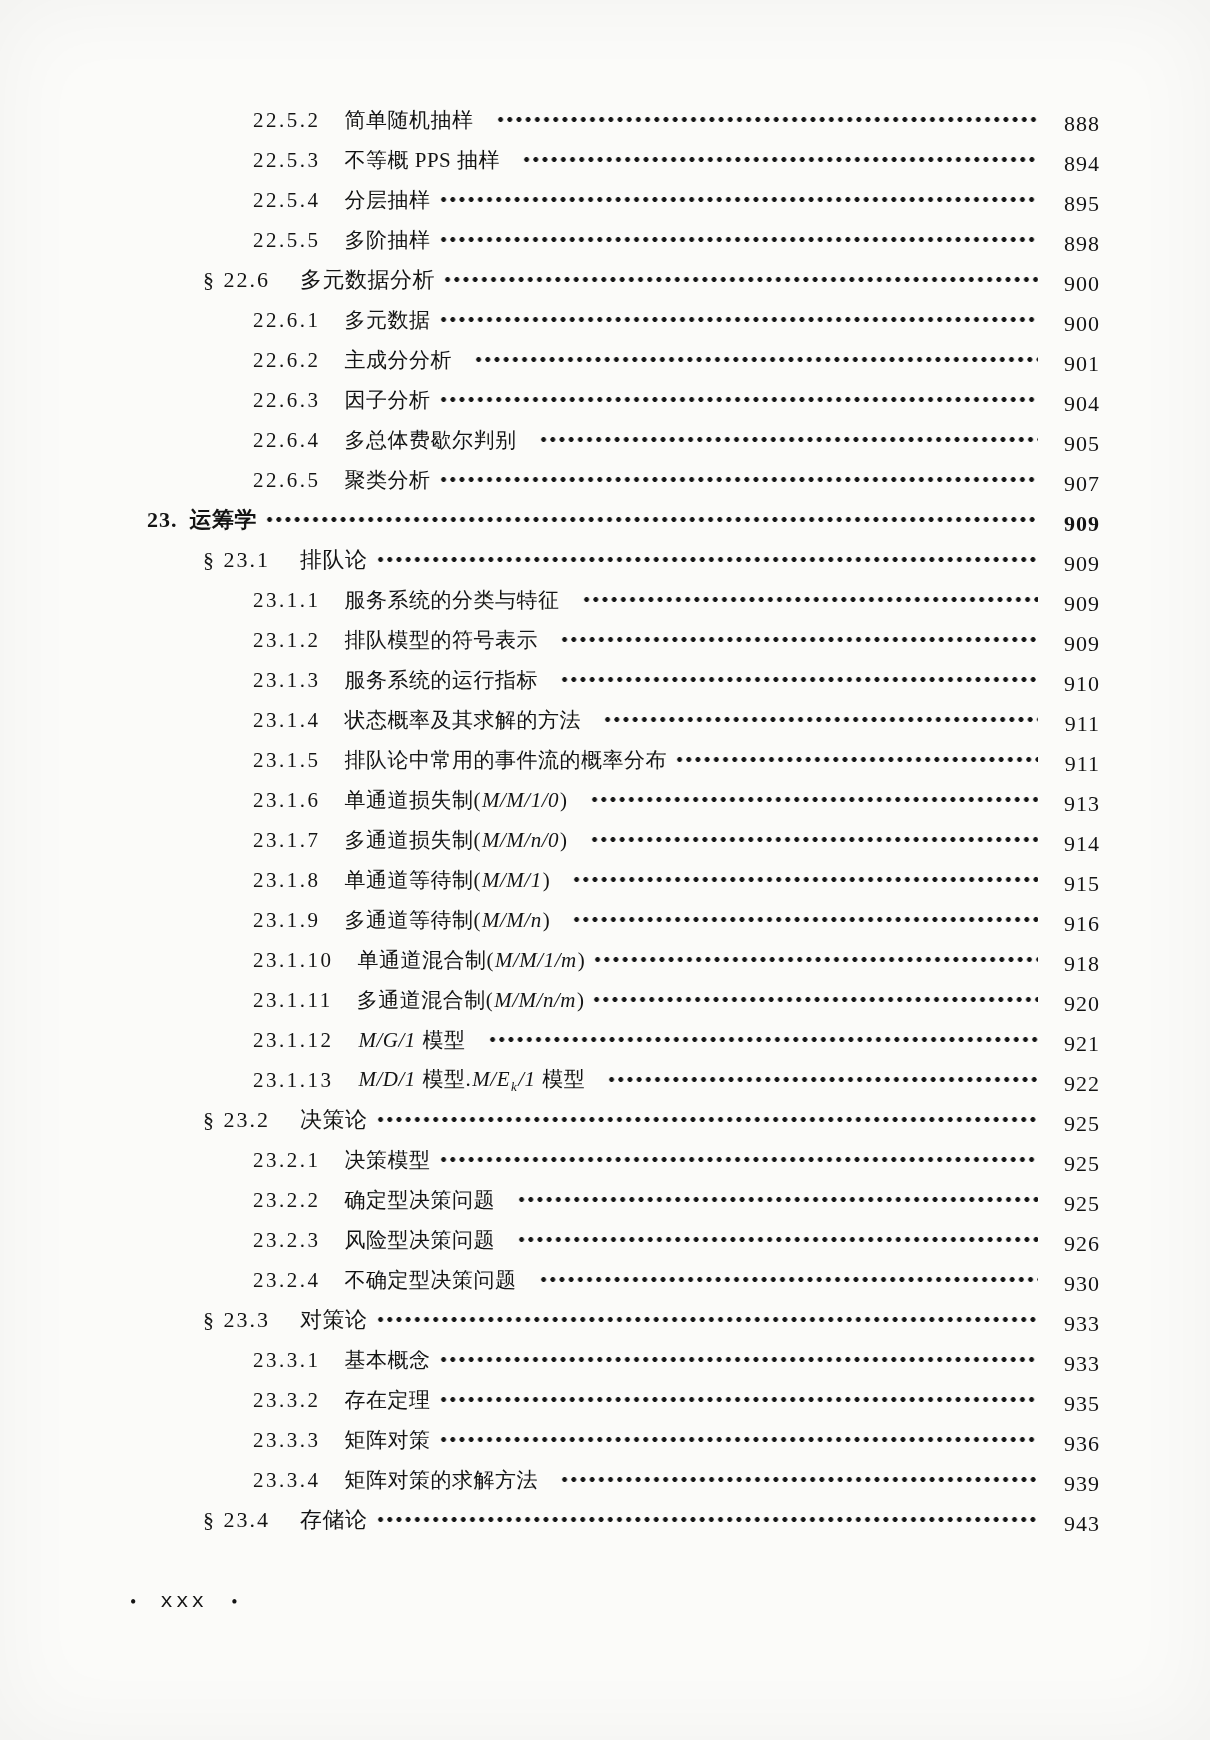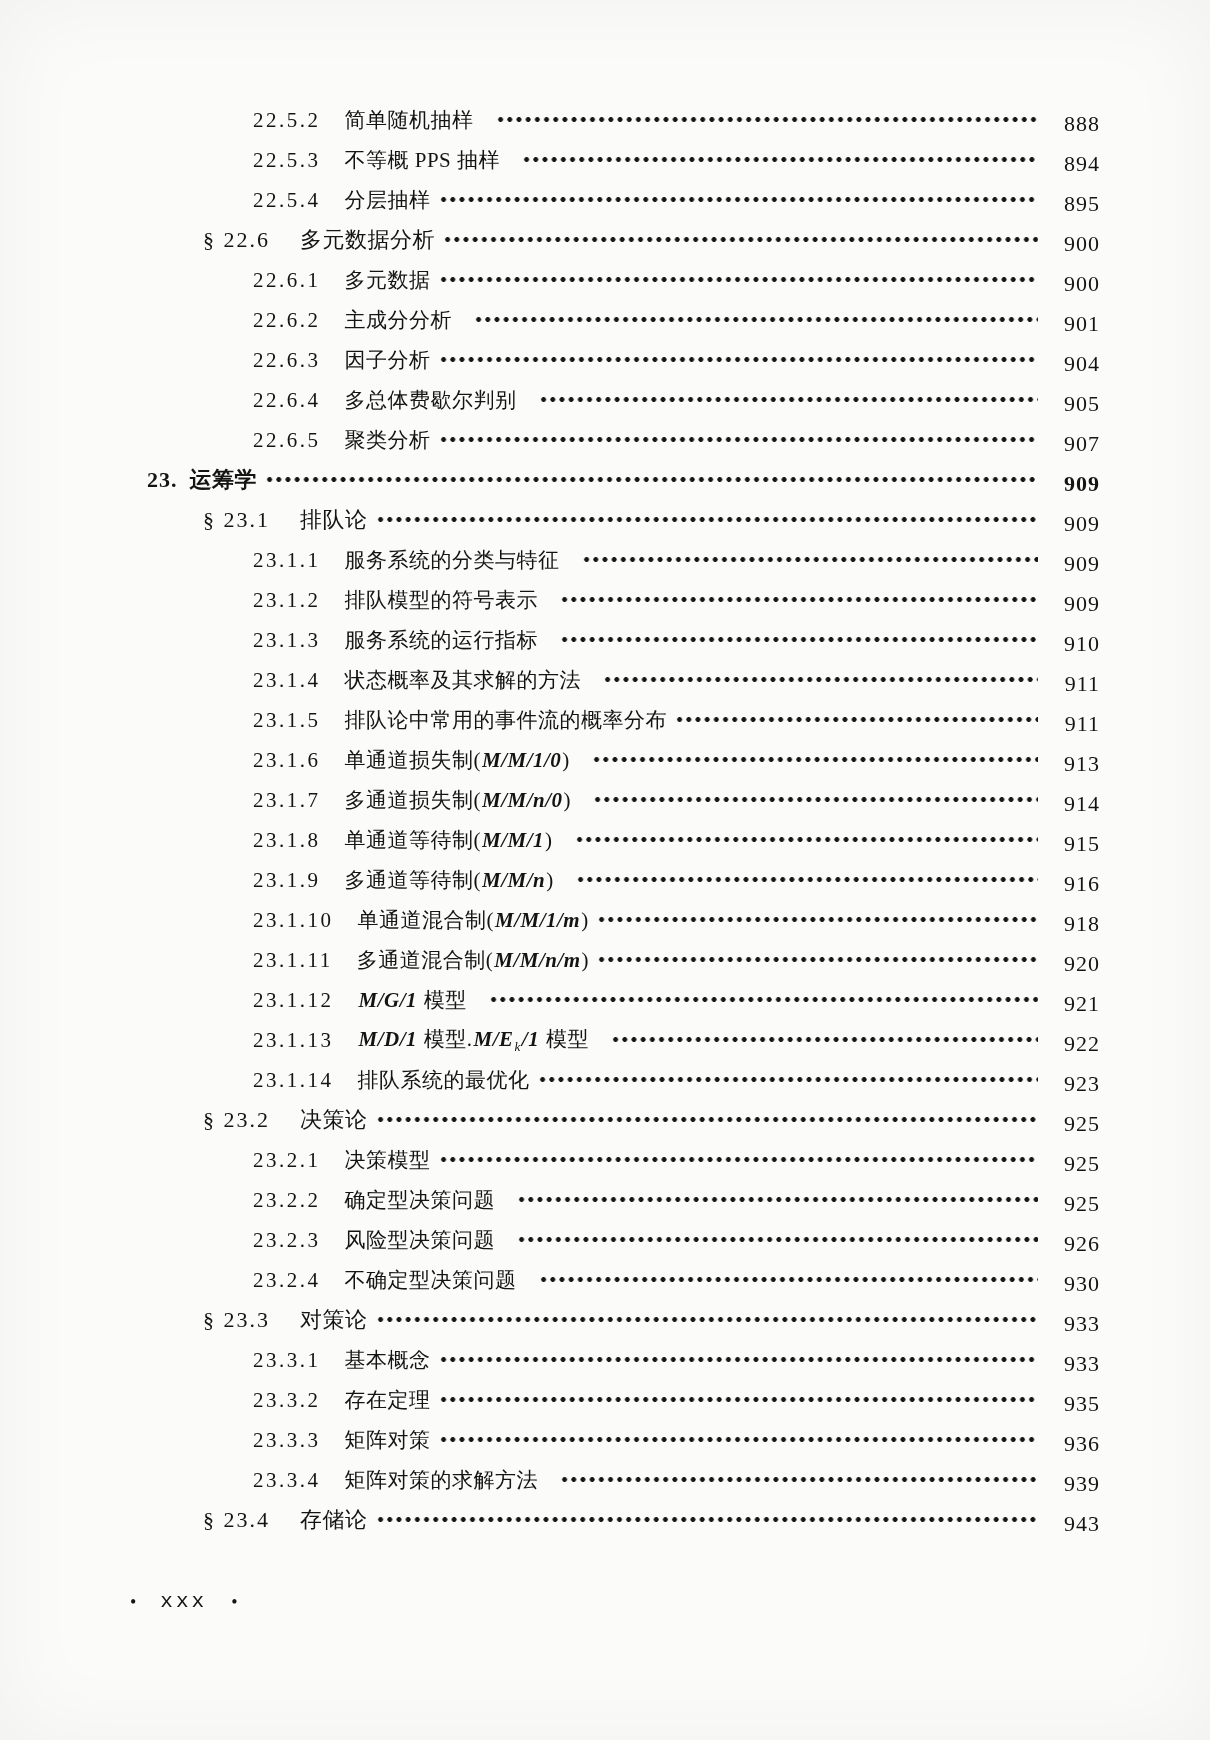--- a/index.html
+++ b/index.html
@@ -40,21 +40,20 @@
     margin-right: 24px;
     flex: 0 0 auto;
   }
   .row.section .num { margin-right: 30px; letter-spacing: 2px; }
   .row.chapter .num { margin-right: 12px; letter-spacing: 1px; }
   .title { flex: 0 0 auto; letter-spacing: 0.5px; }
   .title .math {
     font-style: italic;
     letter-spacing: 0.5px;
     padding: 0 1px;
-    font-weight: bold;
   }
   .title .msub {
     font-style: italic;
     font-size: 13px;
     vertical-align: -5px;
   }
   .leader {
     flex: 1 1 auto;
     align-self: stretch;
     margin: 0 14px 0 8px;
@@ -111,20 +110,26 @@
       <span class="pagenum">894</span>
     </div>
 
     <div class="row sub">
       <span class="num">22.5.4</span>
       <span class="title"><span>分层抽样</span></span>
       <span class="leader"></span>
       <span class="pagenum">895</span>
     </div>
 
+    <div class="row sub">
+      <span class="num">22.5.5</span>
+      <span class="title"><span>多阶抽样</span></span>
+      <span class="leader"></span>
+      <span class="pagenum">898</span>
+    </div>
 
     <div class="row section">
       <span class="num">§ 22.6</span>
       <span class="title"><span>多元数据分析</span></span>
       <span class="leader"></span>
       <span class="pagenum">900</span>
     </div>
 
     <div class="row sub">
       <span class="num">22.6.1</span>
@@ -259,26 +264,20 @@
       <span class="pagenum">921</span>
     </div>
 
     <div class="row sub sp">
       <span class="num">23.1.13</span>
       <span class="title"><span class="math">M/D/1</span><span> 模型.</span><span class="math">M/E</span><span class="msub">k</span><span class="math">/1</span><span> 模型</span></span>
       <span class="leader"></span>
       <span class="pagenum">922</span>
     </div>
 
-    <div class="row sub">
-      <span class="num">23.1.14</span>
-      <span class="title"><span>排队系统的最优化</span></span>
-      <span class="leader"></span>
-      <span class="pagenum">923</span>
-    </div>
 
     <div class="row section">
       <span class="num">§ 23.2</span>
       <span class="title"><span>决策论</span></span>
       <span class="leader"></span>
       <span class="pagenum">925</span>
     </div>
 
     <div class="row sub">
       <span class="num">23.2.1</span>

